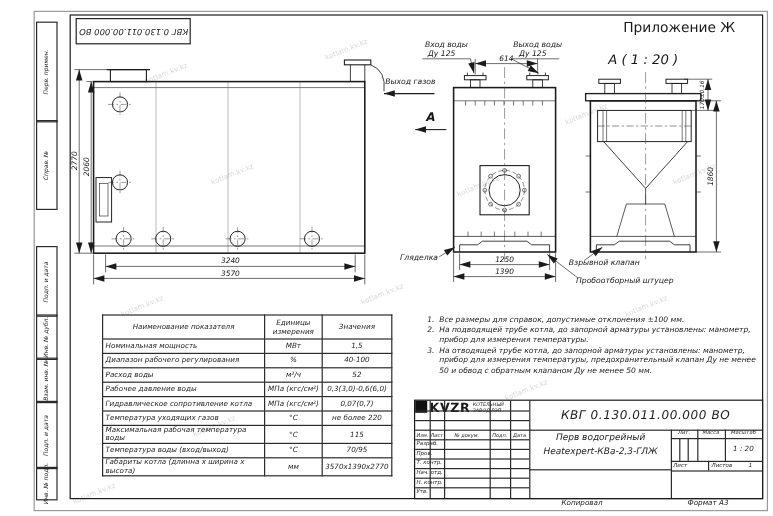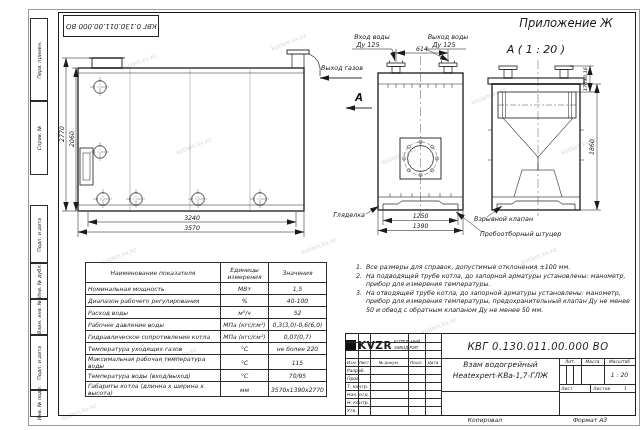--- a/index.html
+++ b/index.html
@@ -6,41 +6,41 @@
   .sheet{position:relative;width:644px;height:430px;background:#ffffff;overflow:hidden;
          font-family:"DejaVu Sans",sans-serif;color:#1a1a1a;}
   .abs{position:absolute;}
   .outer-border{left:28px;top:9px;width:610px;height:415px;border:0.6px solid #9a9a9a;}
   .frame{left:58px;top:12px;width:576px;height:402px;border:1.4px solid #1b1b1b;}
   .mcell{left:30px;width:16px;border:0.8px solid #2b2b2b;display:flex;align-items:center;justify-content:center;}
   .vtext{transform:rotate(-90deg);white-space:nowrap;font-size:5px;font-style:italic;color:#222;}
   .flipbox{left:63px;top:15px;width:94px;height:20px;border:1px solid #222;
            display:flex;align-items:center;justify-content:center;}
   .flipbox span{transform:rotate(180deg);font-size:7px;font-style:italic;white-space:nowrap;}
-  .appendix{left:502px;top:16px;width:128px;text-align:center;font-size:11.5px;font-style:italic;font-weight:500;}
+  .appendix{left:502px;top:16px;width:128px;text-align:center;font-size:11.5px;font-weight:500;}
   .spec-title{left:85px;top:245px;width:228px;text-align:center;font-size:11px;font-style:italic;}
   .spec-table{left:85px;top:262px;border-collapse:collapse;}
   .spec-table td,.spec-table th{border:0.8px solid #2b2b2b;font-style:italic;font-weight:normal;
       font-size:6px;padding:0 2px;color:#1d1d1d;}
   .spec-table th{height:19px;text-align:center;}
   .spec-table td{height:11px;}
   .col-name{width:130px;text-align:left;}
   .col-unit{width:43px;text-align:center;white-space:nowrap;}
   .col-val{width:49px;text-align:center;white-space:nowrap;}
   .notes{left:352px;top:263px;width:280px;font-size:6.3px;font-style:italic;line-height:1.29;}
   .note{display:flex;gap:4px;margin-bottom:1px;}
   .note-num{width:10px;text-align:right;flex:none;}
   .tblock{left:345px;top:333px;width:289px;height:81px;border:1.2px solid #1b1b1b;}
   .hl{position:absolute;height:0.8px;background:#2b2b2b;}
   .vl{position:absolute;width:0.8px;background:#2b2b2b;}
   .tb-txt{position:absolute;font-style:italic;color:#1d1d1d;}
   .doc-num{left:96px;top:0;width:192px;height:24px;display:flex;align-items:center;justify-content:center;
            font-size:10px;font-style:italic;letter-spacing:0.5px;}
   .prod{left:96px;top:26px;width:117px;text-align:center;font-size:7.5px;font-style:italic;line-height:1.45;}
-  .logo-row{left:214px;top:59px;width:73px;height:21px;display:flex;align-items:center;gap:2px;}
+  .logo-row{left:214px;top:59px;width:73px;height:21px;display:flex;gap:2px;}
   .logo-mark{width:10px;height:10px;background:#111;flex:none;}
   .logo-word{font-weight:bold;font-size:10.5px;letter-spacing:0.5px;font-style:normal;}
   .logo-co{font-size:4px;line-height:1.3;font-style:italic;}
   .footer-txt{font-size:6px;font-style:italic;text-align:center;}
   .wm{position:absolute;font-size:6px;color:#b7b7b7;opacity:.55;transform:rotate(-22deg);white-space:nowrap;}
   svg{position:absolute;left:0;top:0;}
   svg text{font-family:"DejaVu Sans",sans-serif;font-style:italic;fill:#151515;}
 </style>
 </head>
 <body>
@@ -384,22 +384,22 @@
     <div class="tb-txt" style="left:1px;top:57.5px;font-size:4.6px">Нач. отд.</div>
     <div class="tb-txt" style="left:1px;top:65.5px;font-size:4.6px">Н. контр.</div>
     <div class="tb-txt" style="left:1px;top:73.5px;font-size:4.6px">Утв.</div>
 
     <div class="hl" style="left:95px;top:24px;width:194px"></div>
     <div class="doc-num tb-txt">КВГ 0.130.011.00.000 ВО</div>
 
     <div class="vl" style="left:213px;top:24px;height:57px"></div>
     <div class="hl" style="left:95px;top:57px;width:118px"></div>
     <div class="prod tb-txt">
-      <div>Взам водогрейный</div>
-      <div>Heatexpert-КВа-1,7-ГЛЖ</div>
+      <div>Перв водогрейный</div>
+      <div>Heatexpert-КВа-2,3-ГЛЖ</div>
     </div>
 
     <div class="hl" style="left:213px;top:31px;width:76px"></div>
     <div class="vl" style="left:235px;top:24px;height:26px"></div>
     <div class="vl" style="left:258px;top:24px;height:26px"></div>
     <div class="vl" style="left:220px;top:31px;height:19px"></div>
     <div class="vl" style="left:227px;top:31px;height:19px"></div>
     <div class="tb-txt" style="left:213px;top:24.5px;width:22px;text-align:center;font-size:4.4px">Лит.</div>
     <div class="tb-txt" style="left:235px;top:24.5px;width:23px;text-align:center;font-size:4.4px">Масса</div>
     <div class="tb-txt" style="left:258px;top:24.5px;width:31px;text-align:center;font-size:4.4px">Масштаб</div>

